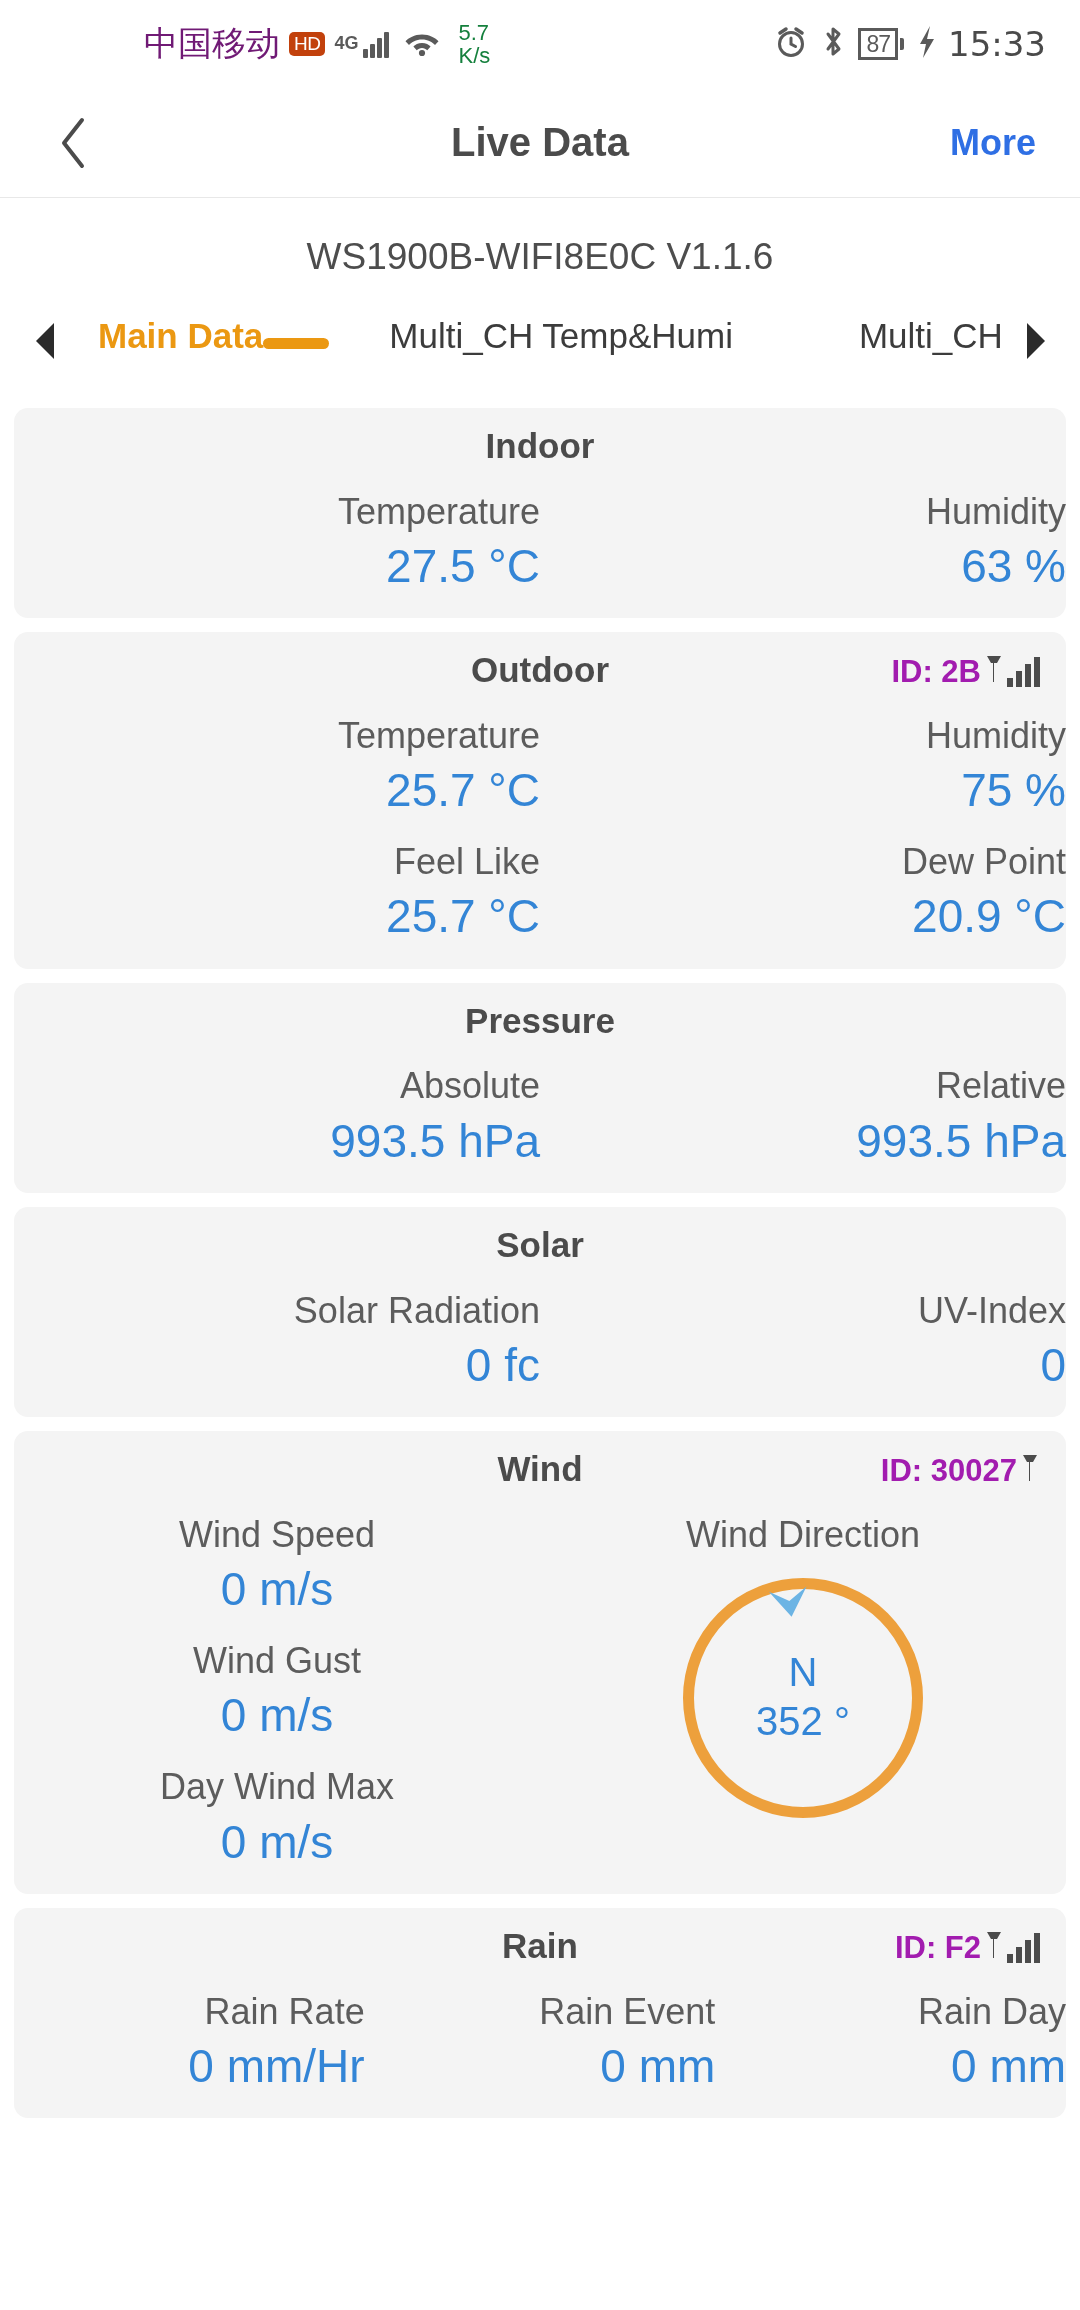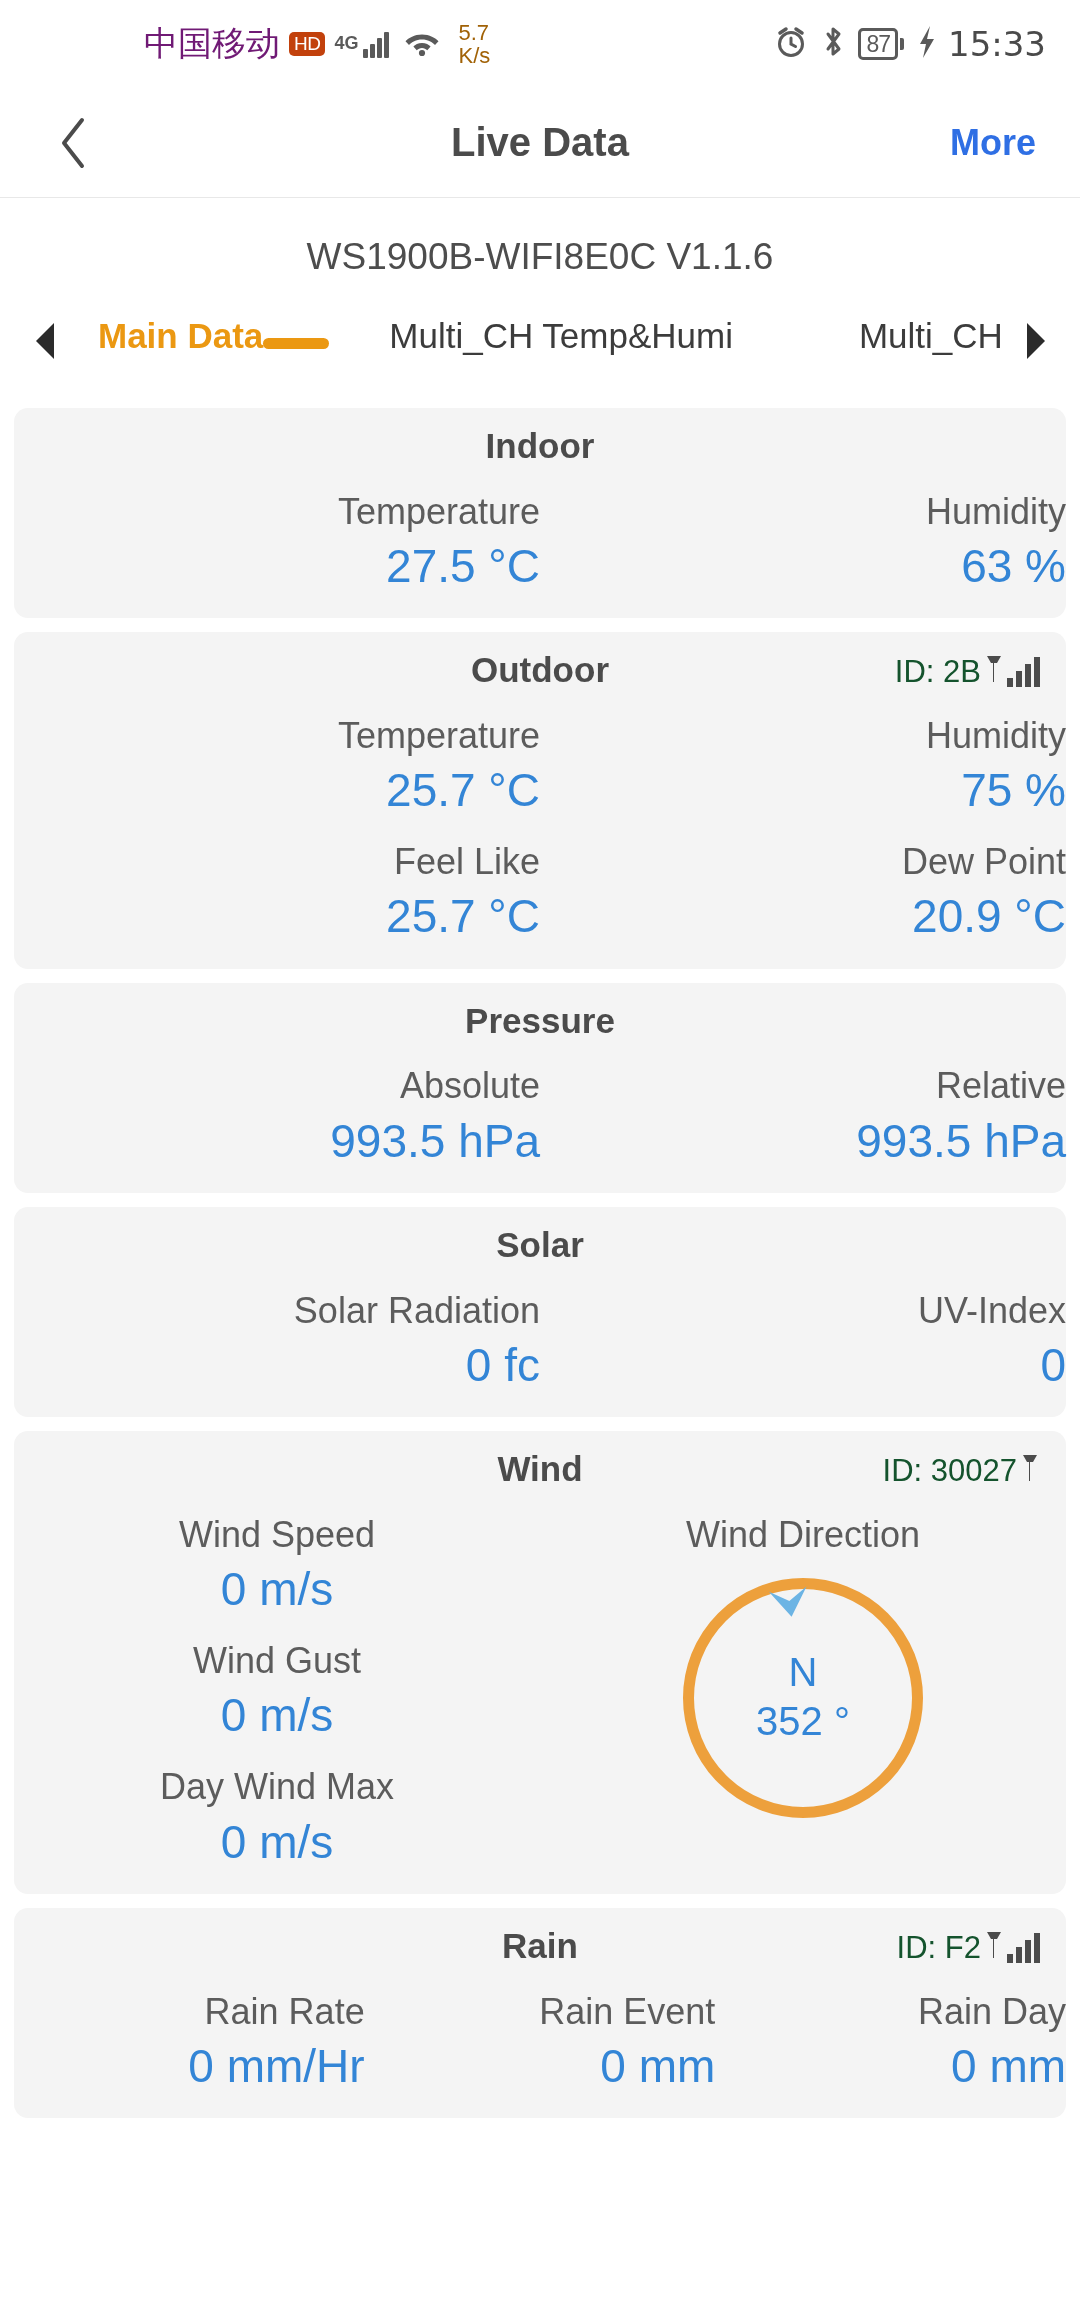--- a/index.html
+++ b/index.html
@@ -68,35 +68,35 @@
   }
   .bars i:nth-child(1){height: 9px;}
   .bars i:nth-child(2){height: 14px;}
   .bars i:nth-child(3){height: 20px;}
   .bars i:nth-child(4){height: 26px;}
   .wifi-ic { margin-left: 4px; }
   .sb-speed {
     font-size: 22px;
     line-height: 23px;
     margin-left: 7px;
-    color: #a16207;
+    color: #15803d;
   }
   .sb-right {
     margin-left: auto;
     display: flex;
     align-items: center;
     gap: 12px;
   }
   .battery {
     display: flex;
     align-items: center;
   }
   .batt-body {
     border: 3px solid #5a5a5a;
-    border-radius: 5px;
+    border-radius: 0;
     padding: 1px 5px;
     font-size: 23px;
     font-weight: 500;
     line-height: 1.05;
     letter-spacing: -1px;
   }
   .batt-tip {
     width: 4px;
     height: 12px;
     background: #5a5a5a;
@@ -224,22 +224,22 @@
     line-height: 1.25;
   }
   .card-id {
     position: absolute;
     right: 26px;
     top: 20px;
     display: flex;
     align-items: center;
     gap: 2px;
     font-size: 31px;
-    font-weight: normal;
-    color: #14532d;
+    font-weight: bold;
+    color: #a21caf;
   }
   .antenna {
     display: inline-block;
     margin-left: 1px;
   }
   .idbars {
     display: flex;
     align-items: flex-end;
     gap: 3px;
     height: 30px;

